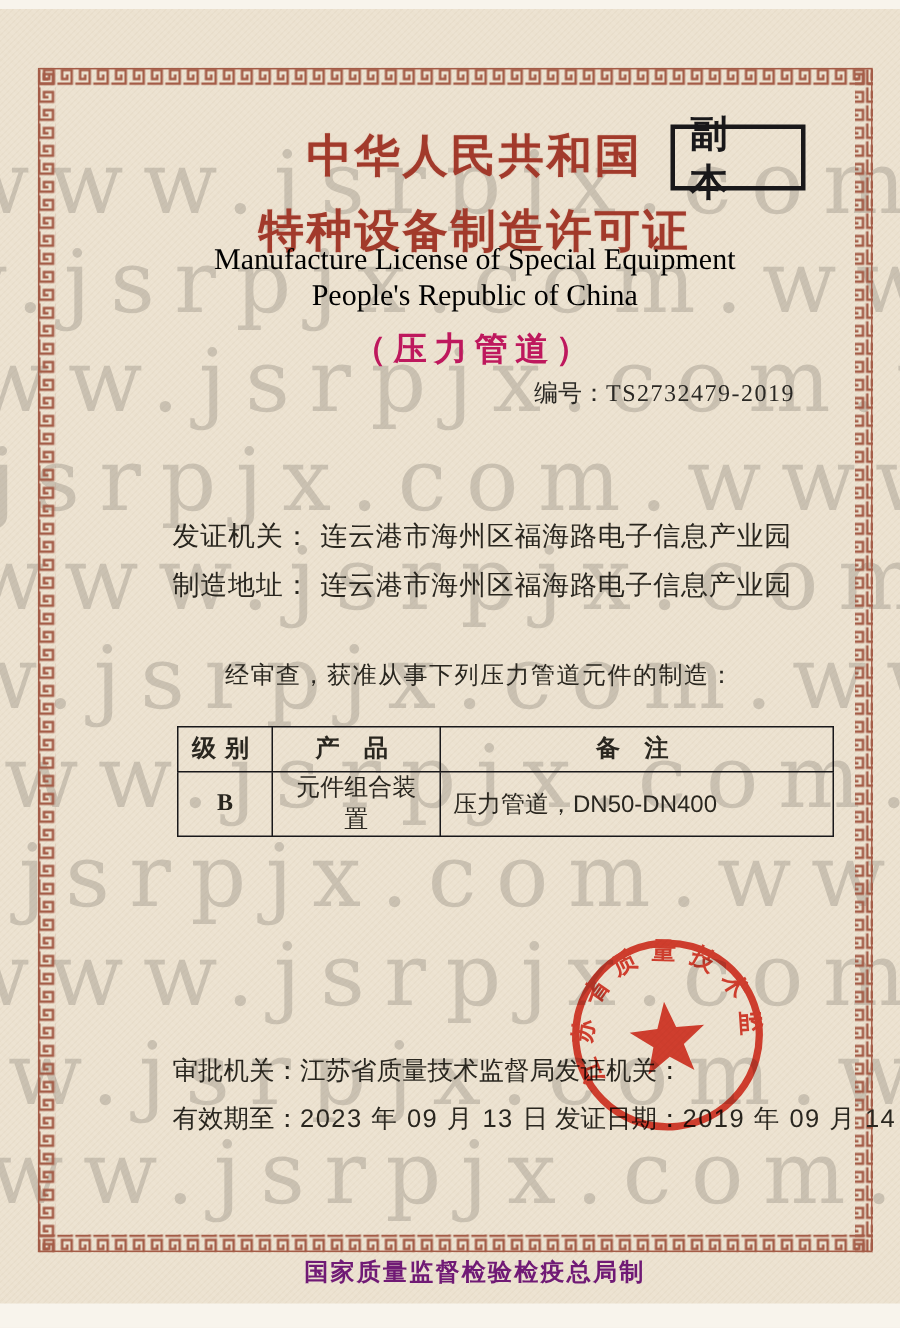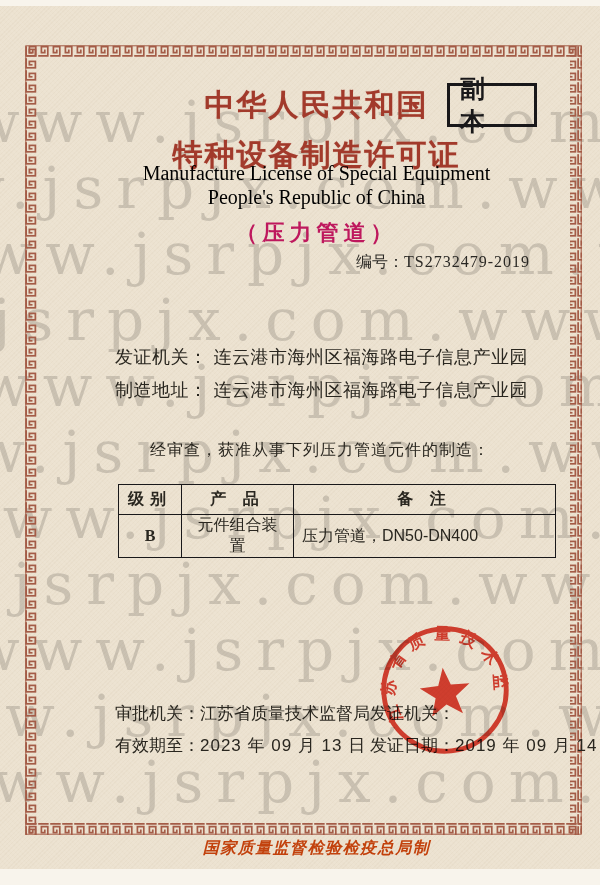--- a/index.html
+++ b/index.html
@@ -58,21 +58,21 @@
     border:1.5px solid #19181a;color:#29261f;
     font-size:16px;padding:0 8px;box-sizing:border-box;
   }
   table.lic th{height:30px;font-weight:bold;letter-spacing:6px;text-align:center;}
   table.lic td{height:34px;}
   td.c{text-align:center;}
   .grade{font-family:"Liberation Serif",serif;font-weight:bold;font-size:17px;}
   .footer-row{font-size:17px;color:#29261f;white-space:nowrap;}
   .digits{letter-spacing:1px;}
   .bottom-note{
-    font-size:16px;font-weight:bold;letter-spacing:1.5px;color:#c2410c;font-style:italic;
+    font-size:16px;font-weight:bold;letter-spacing:1.5px;color:#701a75;
   }
   .seal{
     position:absolute;left:377px;top:622px;width:136px;height:136px;z-index:4;
     mix-blend-mode:multiply;opacity:0.92;
   }
 </style>
 </head>
 <body>
 
 <div class="paper"></div>

